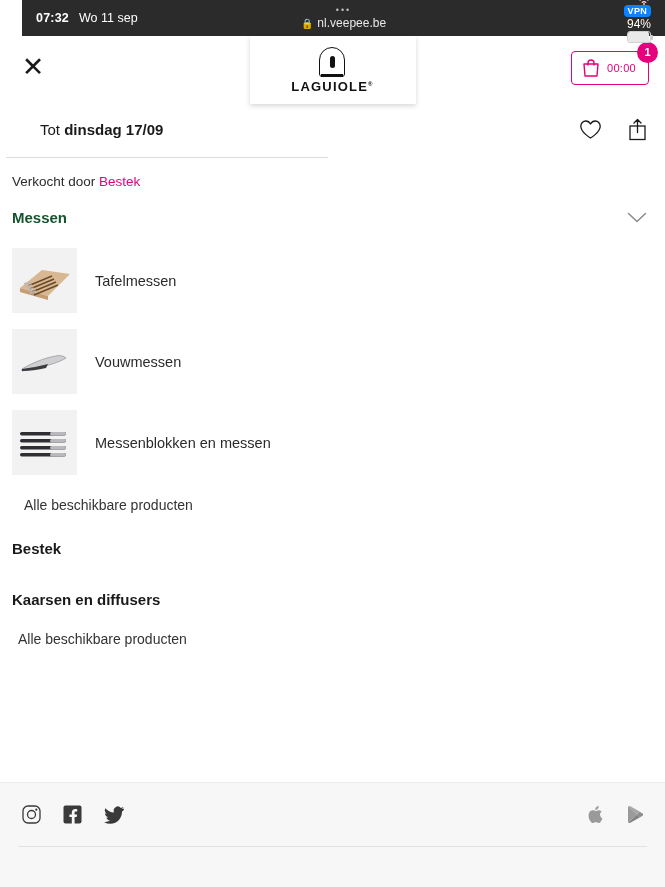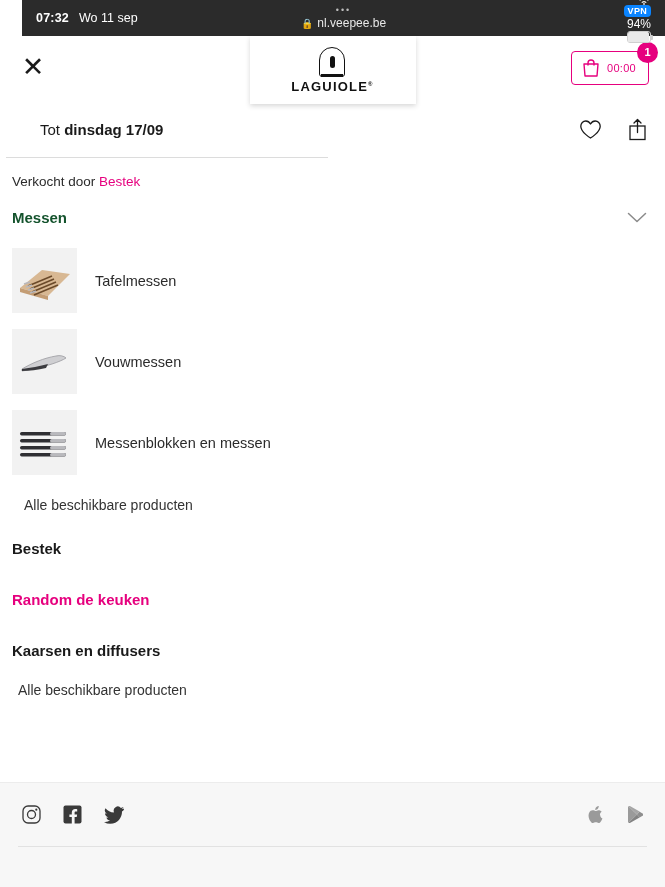--- a/index.html
+++ b/index.html
@@ -308,21 +308,20 @@
         </svg>
       </div>
       <span class="prod-label">Messenblokken en messen</span>
     </div>
 
   </div>
 
   <div class="all-products">Alle beschikbare producten</div>
 
   <div class="cat-row">Bestek</div>
-  <div class="cat-row active">Random de keuken</div>
   <div class="cat-row">Kaarsen en diffusers</div>
 
   <div class="all-products-2">Alle beschikbare producten</div>
 </div>
 
 <div class="footer">
   <div class="footer-inner">
     <div class="social">
       <span class="icon-btn">
         <svg width="19" height="19" viewBox="0 0 19 19" fill="none">

